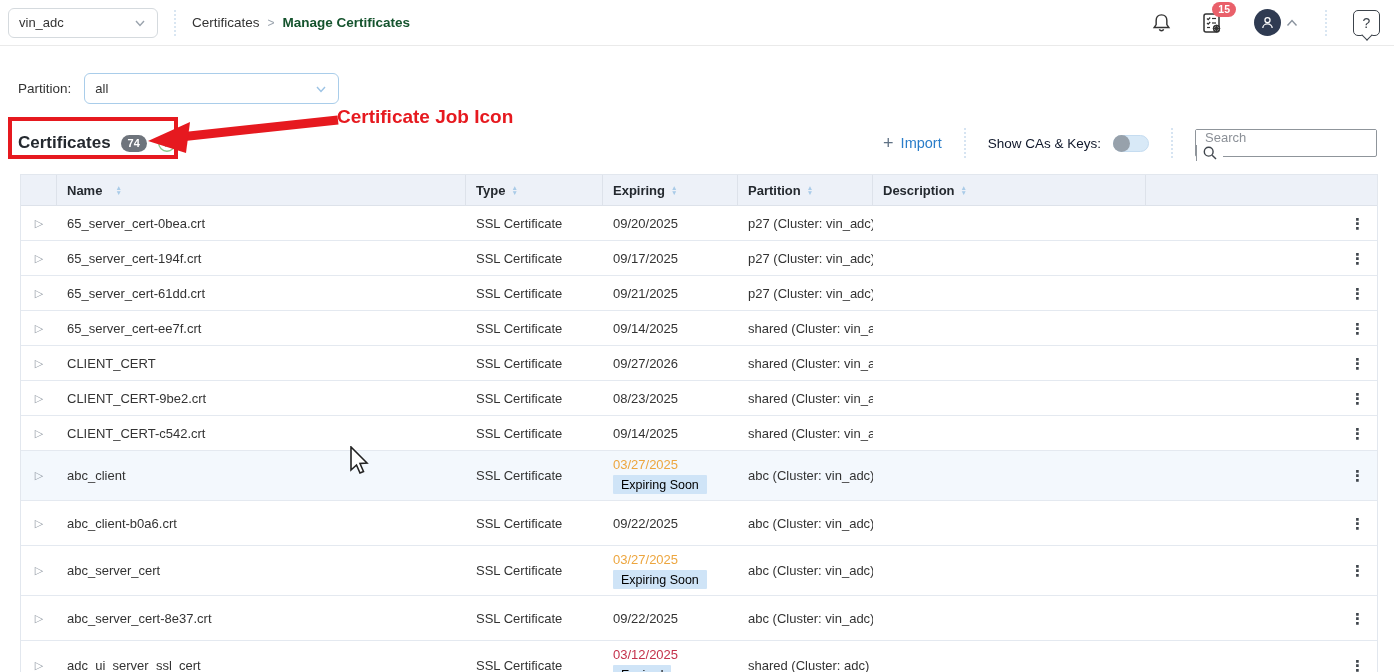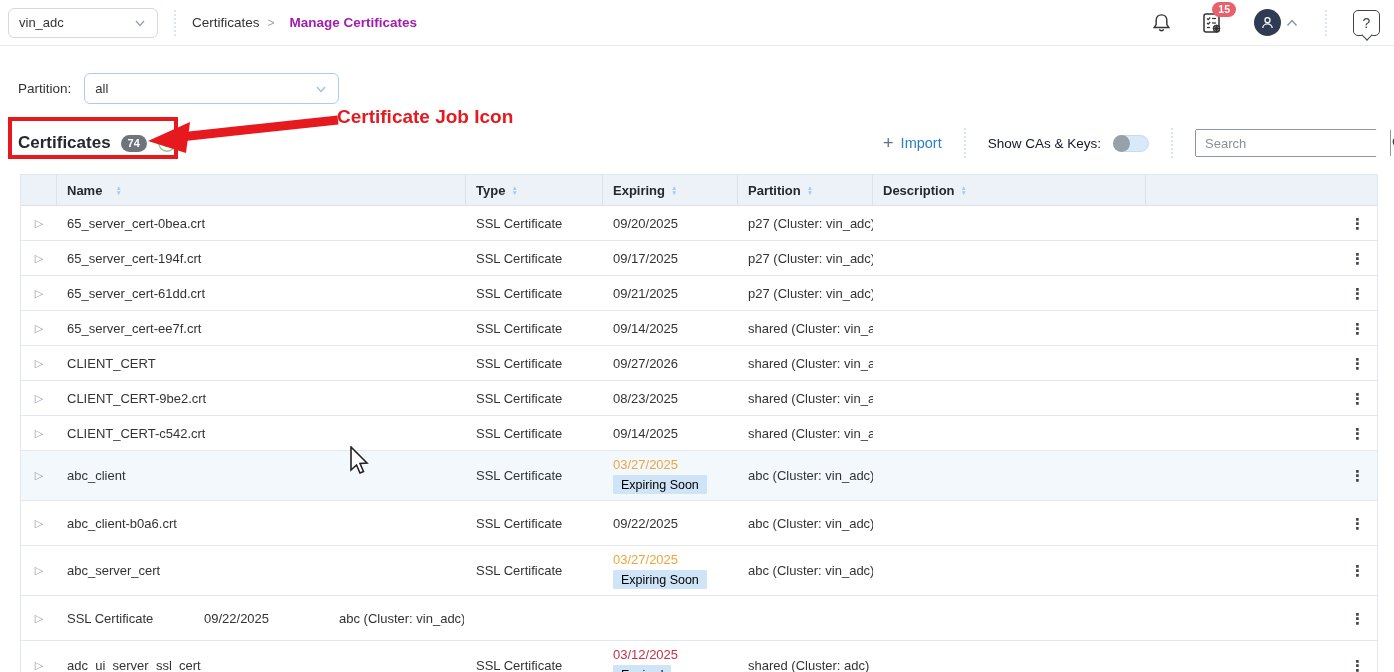--- a/index.html
+++ b/index.html
@@ -10,21 +10,21 @@
   
   .topbar { height:46px; display:flex; align-items:center; justify-content:space-between;
     padding:0 14px 0 8px; border-bottom:1px solid #eaeaea; background:#fff; }
   .topbar-left { display:flex; align-items:center; }
   .instance-select { width:150px; height:30px; border:1px solid #d5dade; border-radius:6px;
     display:flex; align-items:center; justify-content:space-between; padding:0 10px;
     font-size:13px; color:#333; cursor:pointer; background:#fff; }
   .vsep-dot { height:26px; border-left:2px dotted #d9e6f2; margin:0 16px; }
   .breadcrumb { display:flex; align-items:center; gap:8px; font-size:13.5px; }
   .breadcrumb .sep { color:#9aa3ad; font-size:12px; }
-  .crumb-current { font-weight:bold; color:#a21caf;margin-left:7px; }
+  .crumb-current { font-weight:bold; color:#14532d; }
   .topbar-right { display:flex; align-items:center; gap:24px; }
   .icon-btn { position:relative; display:flex; align-items:center; cursor:pointer; }
   .num-badge { position:absolute; top:-8px; right:-12px; background:#e9606a; color:#fff;
     font-size:10.5px; font-weight:bold; border-radius:9px; padding:2px 6px; line-height:1; }
   .avatar-wrap { display:flex; align-items:center; gap:4px; cursor:pointer; }
   .avatar { width:27px; height:27px; border-radius:50%; background:#2f3b52;
     display:flex; align-items:center; justify-content:center; }
   .help-btn { width:27px; height:26px; border:1.5px solid #3c434b; border-radius:5px;
     display:flex; align-items:center; justify-content:center; font-size:14px;
     color:#3c434b; position:relative; cursor:pointer; background:#fff; }
@@ -50,21 +50,21 @@
   .import-btn { display:flex; align-items:center; gap:7px; font-size:14.5px; color:#2a7dc9;
     cursor:pointer; }
   .import-plus { color:#5f7184; font-size:18px; font-weight:normal; line-height:1; }
   .tsep { height:30px; border-left:2px dotted #d6e4f2; margin:0 22px; }
   .toggle-group { display:flex; align-items:center; gap:12px; font-size:13.5px; color:#0f172a; }
   .toggle { width:36px; height:17px; border-radius:9px; background:#d8e9f7;
     border:1px solid #c5dcf0; position:relative; cursor:pointer; }
   .toggle-knob { position:absolute; left:-1px; top:-1px; width:17px; height:17px;
     border-radius:50%; background:#97a1ab; }
   .search-wrap { display:flex; align-items:stretch; height:28px; border:1px solid #8f959b;
-    border-radius:2px; background:#fff; width:182px; }
+    border-radius:2px; background:#fff; width:182px;flex-direction:column; }
   .search-input { border:none; outline:none; flex:1; padding:0 9px; font-size:13px;
     color:#333; font-family:inherit; }
   .search-input::placeholder { color:#8b9097; }
   .search-btn { width:27px; display:flex; align-items:center; justify-content:center;
     border-left:1px solid #8f959b; cursor:pointer; background:#fff; }
 
   
   .table { margin:14px 16px 0 20px; border:1px solid #e2e7ee; }
   .thead { display:flex; height:31px; background:#edf1f8; border-bottom:1px solid #dde2ea; }
   .th { display:flex; align-items:center; gap:6px; font-size:13px; font-weight:bold;
@@ -418,20 +418,21 @@
     <div class="cell c-desc"></div>
     <div class="cell c-actions">
           <span class="kebab">⋮</span>
         </div>
   </div>
 
   <div class="row">
     <div class="cell c-expand">
           <span class="expand-icon">▷</span>
         </div>
+    <div class="cell c-name">abc_server_cert-8e37.crt</div>
     <div class="cell c-type">SSL Certificate</div>
     <div class="cell c-expiring">
       <span class="date">09/22/2025</span>
 
     </div>
     <div class="cell c-partition">abc (Cluster: vin_adc)</div>
     <div class="cell c-desc"></div>
     <div class="cell c-actions">
           <span class="kebab">⋮</span>
         </div>

